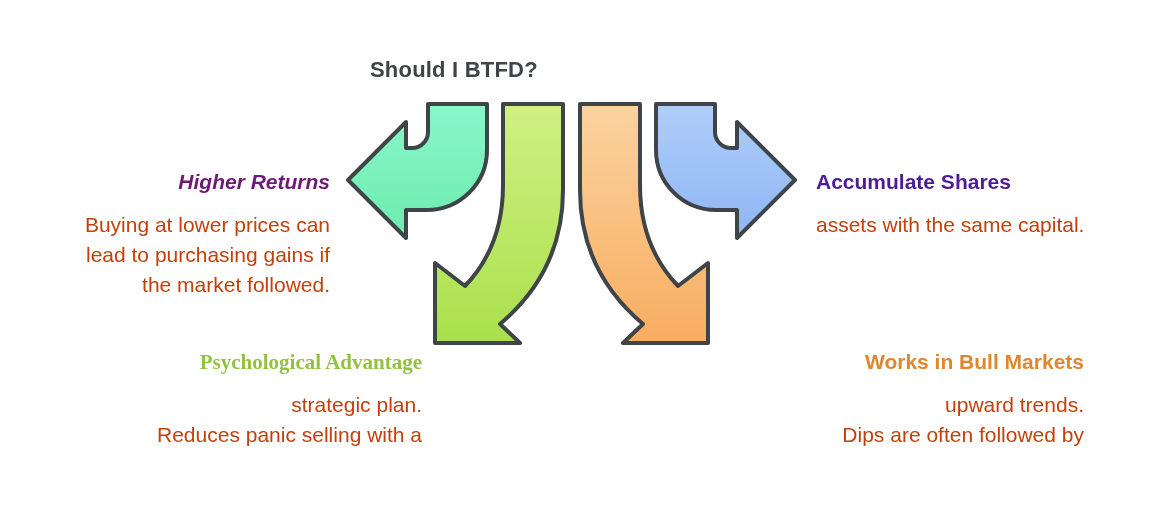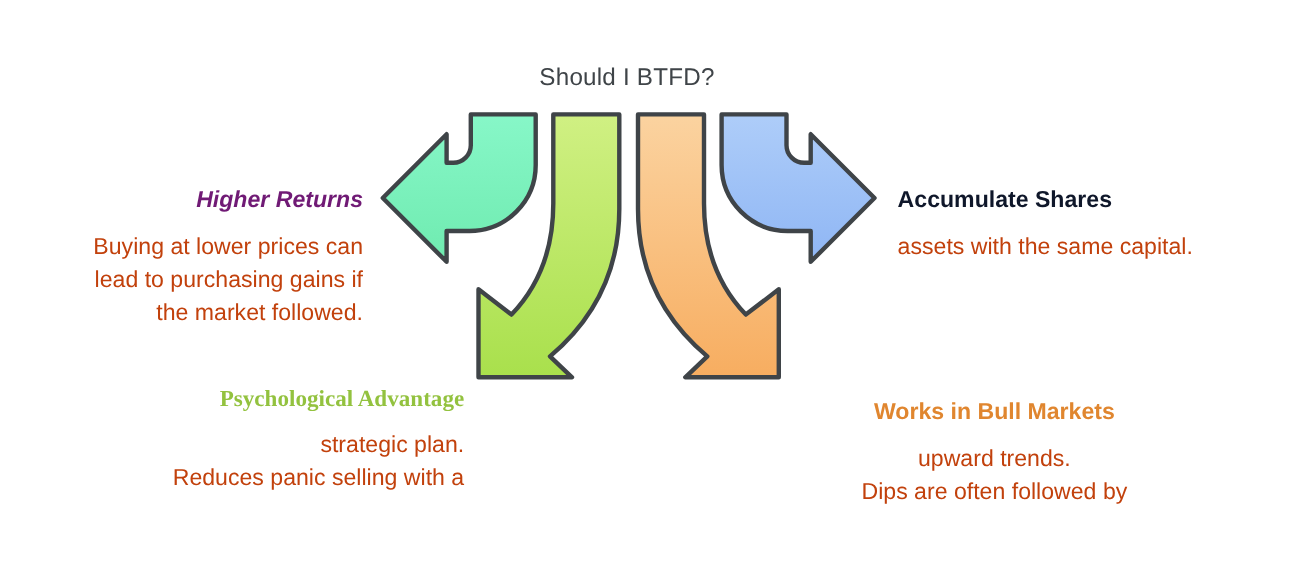--- a/index.html
+++ b/index.html
@@ -7,30 +7,30 @@
     position:relative;
     width:1173px;height:513px;
     background:#ffffff;
     overflow:hidden;
     font-family:"Liberation Sans", sans-serif;
     color:#3F4448;
   }
   .arrows-svg{position:absolute;left:0;top:0;}
   .page-title{
     position:absolute;left:370px;top:57px;width:400px;
-    text-align:center;font-size:22px;font-weight:normal;color:#3F4448;
+    text-align:left;font-size:22px;font-weight:bold;color:#3F4448;
     letter-spacing:0.2px;
   }
   .block{position:absolute;}
   .block .heading{font-size:21px;font-weight:bold;line-height:28px;}
   .block .body{font-size:21px;line-height:30px;margin-top:14px;color:#c2410c;}
   .b-tl{left:20px;top:168px;width:310px;text-align:right;}
   .b-tr{left:816px;top:168px;width:345px;text-align:left;}
   .b-bl{left:62px;top:348px;width:360px;text-align:right;}
-  .b-br{left:724px;top:348px;width:360px;text-align:center;margin-top:13px;}
+  .b-br{left:724px;top:348px;width:360px;text-align:right;}
 </style>
 </head>
 <body>
 
 <div class="canvas">
 
   <svg class="arrows-svg" width="1173" height="513" viewBox="0 0 1173 513">
     <defs>
       <linearGradient id="g-teal" x1="0" y1="0" x2="0" y2="1">
         <stop offset="0" stop-color="#87F7C8"></stop>
@@ -74,21 +74,21 @@
   <div class="block b-tl">
     <div class="heading" style="color: #701a75; font-style: italic;">Higher Returns</div>
     <div class="body">
       <div>Buying at lower prices can</div>
       <div>lead to purchasing gains if</div>
       <div>the market followed.</div>
     </div>
   </div>
 
   <div class="block b-tr">
-    <div class="heading" style="color: #0f172a;">Accumulate Shares</div>
+    <div class="heading" style="color: #4c1d95;">Accumulate Shares</div>
     <div class="body">
       <div>assets with the same capital.</div>
     </div>
   </div>
 
   <div class="block b-bl">
     <div class="heading" style="color: rgb(147, 194, 63); font-family: Liberation Serif, serif;">Psychological Advantage</div>
     <div class="body">
       <div>strategic plan.</div>
       <div>Reduces panic selling with a</div>

